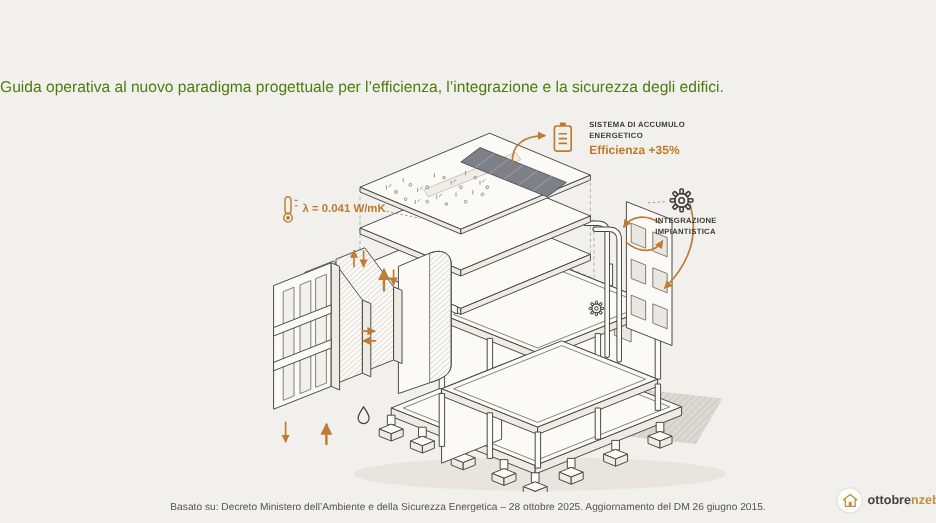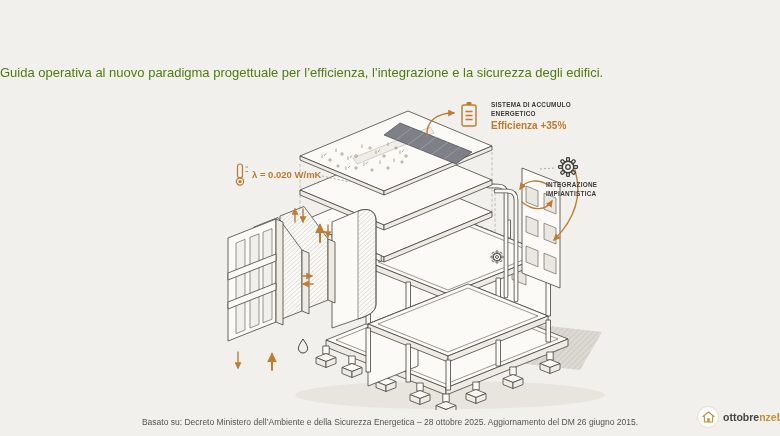--- a/index.html
+++ b/index.html
@@ -261,21 +261,21 @@
   </svg>
 
   <div class="ann ann-storage">
     <div class="ann-label">
       <div>SISTEMA DI ACCUMULO</div>
       <div>ENERGETICO</div>
     </div>
     <div class="ann-value">Efficienza +35%</div>
   </div>
 
-  <div class="ann-lambda">λ = 0.020 W/mK</div>
+  <div class="ann-lambda">λ = 0.041 W/mK</div>
 
   <div class="ann ann-systems">
     <div class="ann-label">
       <div>INTEGRAZIONE</div>
       <div>IMPIANTISTICA</div>
     </div>
   </div>
 
   <div class="footer">Basato su: Decreto Ministero dell’Ambiente e della Sicurezza Energetica – 28 ottobre 2025. Aggiornamento del DM 26 giugno 2015.</div>
 

